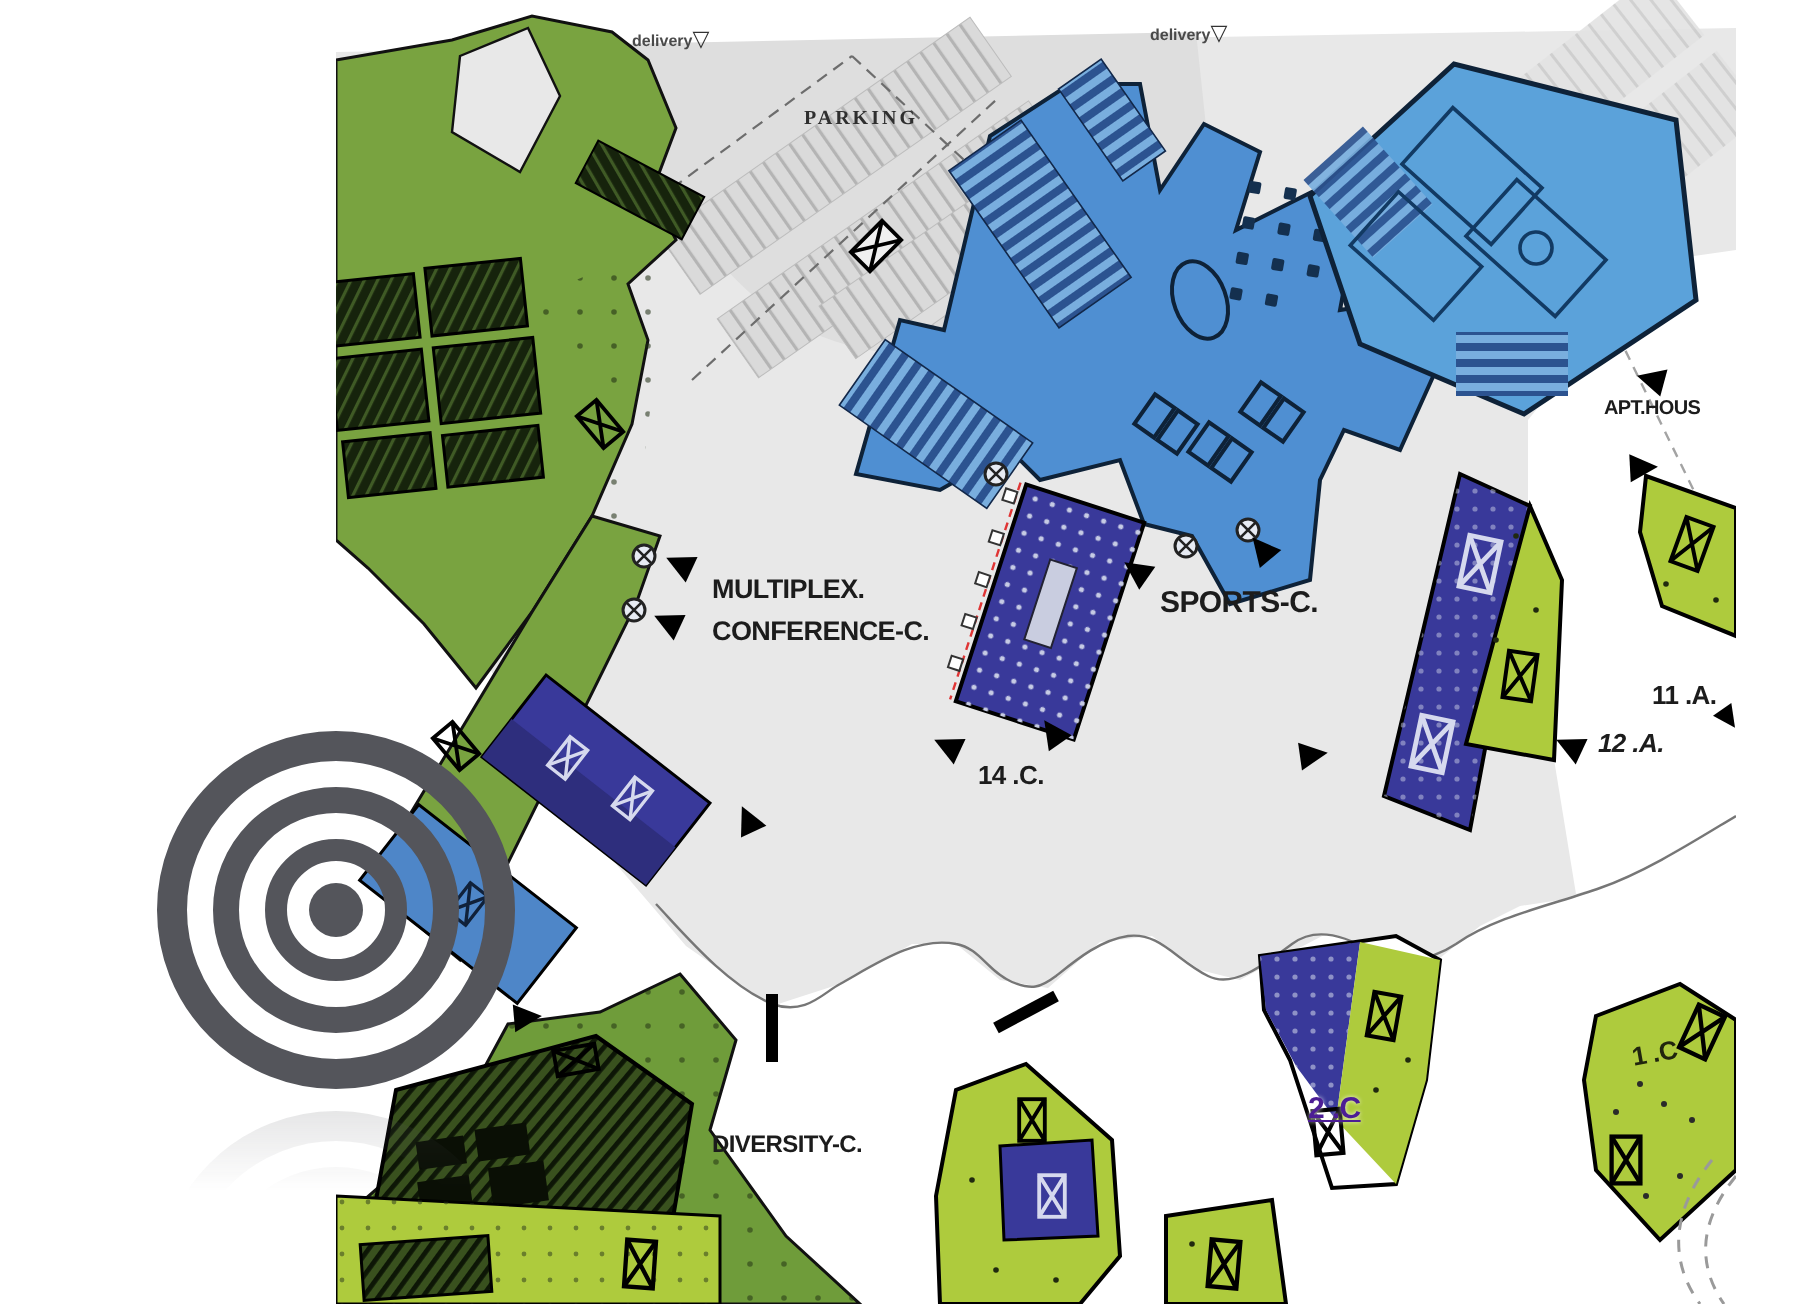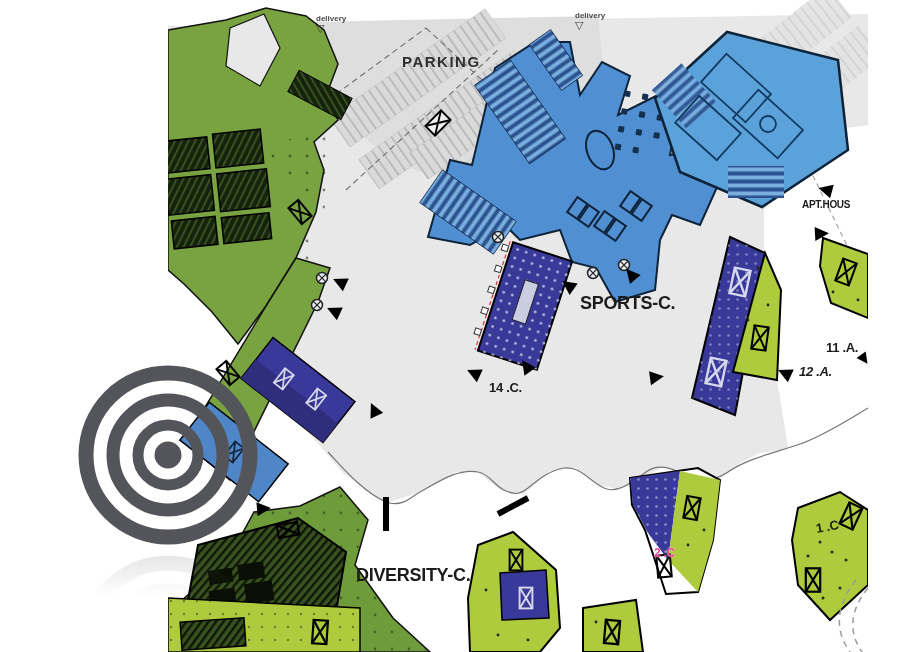--- a/index.html
+++ b/index.html
@@ -2,28 +2,28 @@
 <html style="--map-bg: #e8e8e8; --green: #79a340; --green-dark: #6f9c3a; --lime: #aecb3d; --blue: #4f8fd2; --lightblue: #5ba2da; --navy: #39399a; --ink: #111111; --ring-gray: #54555b; --label: #1c1c1c;"><head>
 <meta charset="utf-8">
 <style>
   html,body{margin:0;padding:0;background:#fff;}
   .page{position:relative;width:900px;height:652px;background:#fff;overflow:hidden;
         font-family:"Liberation Sans",sans-serif;}
   .map{position:absolute;left:168px;top:0;width:700px;height:652px;z-index:1;}
   .map-svg{position:absolute;left:0;top:0;}
   .lbl{position:absolute;font-weight:bold;color:var(--label,#1c1c1c);white-space:nowrap;
        z-index:3;letter-spacing:-0.3px;font-size:13px;line-height:1.1;}
-  .lbl-parking{font-size:15px;letter-spacing:1.5px;color:#2f2f2f;}
+  .lbl-parking{font-size:10px;letter-spacing:1.5px;color:#2f2f2f;font-family:Liberation Serif, serif;}
   .lbl-multiplex{line-height:21px;font-size:13.5px;}
-  .lbl-sports{font-size:18px;}
+  .lbl-sports{font-size:15px;}
   .lbl-apt{font-size:10px;}
-  .lbl-div{font-size:18px;}
+  .lbl-div{font-size:12px;}
   .lbl-1c{transform:rotate(-10deg);color:#20250e;}
-  .lbl-2c{font-size:12px;color:#ec4899;text-shadow:0 0 2px rgba(255,255,255,.8);}
-  .delivery{position:absolute;z-index:3;display:flex;flex-direction:column;
+  .lbl-2c{font-size:15px;color:#4c1d95;text-shadow:0 0 2px rgba(255,255,255,.8);text-decoration:underline;}
+  .delivery{position:absolute;z-index:3;display:flex;flex-direction:row;align-items:center;
             color:#4a4a4a;font-size:8px;font-weight:bold;line-height:1;}
   .delivery .tri{font-size:11px;margin-top:0;color:#333;font-weight:normal;}
   .margin-right{position:absolute;left:868px;top:0;width:32px;height:652px;background:#fff;z-index:5;}
   .bullseye{position:absolute;left:68px;top:355px;width:200px;height:200px;z-index:6;}
   .bullseye-reflection{position:absolute;left:68px;top:545px;width:200px;height:60px;overflow:hidden;
        opacity:.18;z-index:6;
        -webkit-mask-image:linear-gradient(to bottom,#000,transparent 85%);
        mask-image:linear-gradient(to bottom,#000,transparent 85%);}
   .bullseye-reflection svg{transform:scaleY(-1);}
 </style>
@@ -336,20 +336,24 @@
     <span>delivery</span>
     <span class="tri">▽</span>
   </div>
   <div class="delivery" style="left:575px;top:12px;">
     <span>delivery</span>
     <span class="tri">▽</span>
   </div>
 
   <span class="lbl lbl-parking" style="left:402px;top:54px;">PARKING</span>
 
+  <div class="lbl lbl-multiplex" style="left:356px;top:284px;">
+    <div>MULTIPLEX.</div>
+    <div>CONFERENCE-C.</div>
+  </div>
 
   <span class="lbl lbl-sports" style="left:580px;top:294px;">SPORTS-C.</span>
 
   <span class="lbl lbl-apt" style="left:802px;top:199px;">APT.HOUS</span>
 
   <span class="lbl" style="left:489px;top:381px;">14 .C.</span>
 
   <span class="lbl" style="left:826px;top:341px;">11 .A.</span>
 
   <span class="lbl" style="left:799px;top:365px;font-style:italic;">12 .A.</span>

